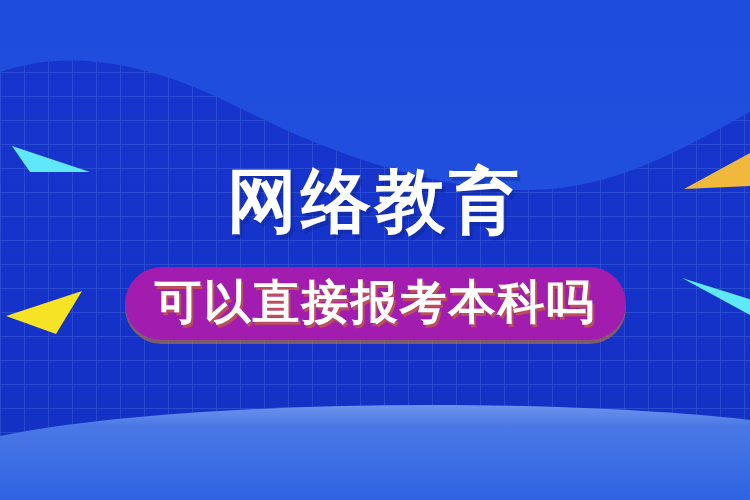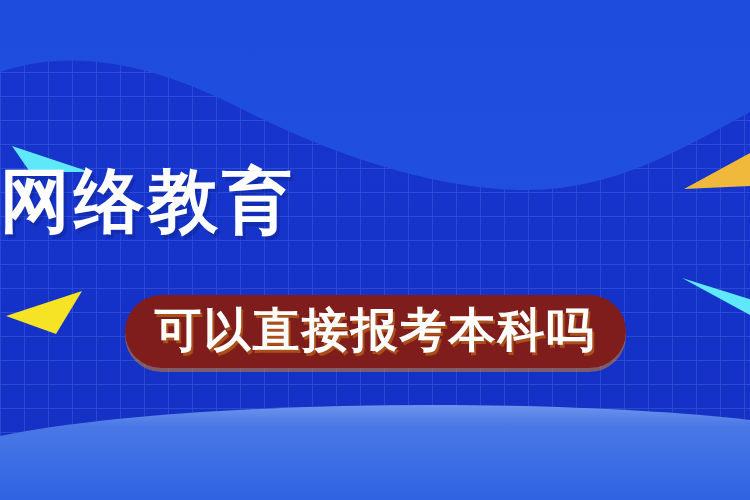--- a/index.html
+++ b/index.html
@@ -31,46 +31,45 @@
     width: 750px;
     height: 500px;
     display: block;
   }
   
   .title-wrap {
     position: absolute;
     left: 0;
     top: 166px;
     width: 750px;
-    text-align: left;
+    text-align: center;
   }
   .title {
     display: inline-block;
     color: #ffffff;
     font-size: 70px;
     line-height: 1;
     font-weight: bold;
     letter-spacing: 4px;
     text-shadow: 3px 4px 0 rgba(10,30,120,0.30);
   }
   
   .pill-wrap {
     position: absolute;
     left: 0;
     top: 267px;
     width: 750px;
     text-align: center;
   }
   .pill {
     display: inline-block;
-    background: #7f1d1d;
+    background: #a21caf;
     border-radius: 44px;
     padding: 9px 30px 11px 30px;
     box-shadow: 0 4px 0 rgba(214,126,30,0.55);
-    margin-top: 28px;
   }
   .pill-text {
     display: block;
     color: #ffffff;
     font-size: 47px;
     line-height: 1.12;
     font-weight: bold;
     letter-spacing: 2px;
     text-shadow: 2px 3px 0 rgba(205,120,24,0.55);
     white-space: nowrap;

